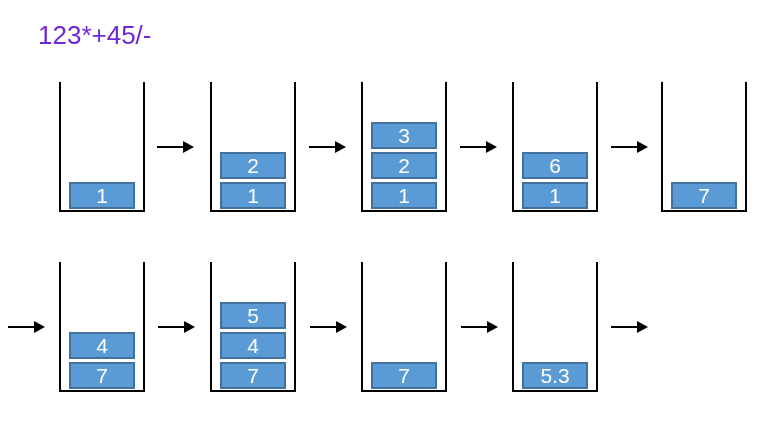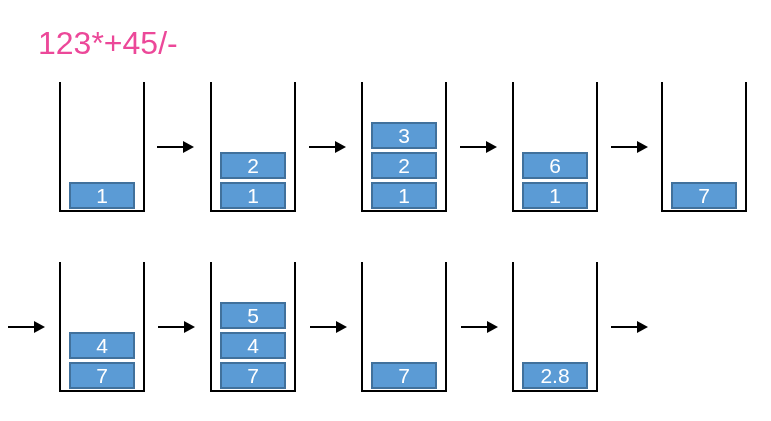--- a/index.html
+++ b/index.html
@@ -12,24 +12,24 @@
     height: 421px;
     position: relative;
     overflow: hidden;
     font-family: "Liberation Sans", sans-serif;
     color: #000000;
   }
 
   #title {
     position: absolute;
     left: 38px;
-    top: 26px;
-    font-size: 32px;
+    top: 18px;
+    font-size: 26px;
     line-height: 34px;
-    color: #ec4899;
+    color: #6d28d9;
     white-space: pre;
     letter-spacing: 0px;
   }
 
   .row {
     position: absolute;
     left: 0;
     width: 771px;
     height: 140px;
   }
@@ -193,21 +193,21 @@
       <div class="wall-bottom"></div>
       <div class="cells">
         <div class="cell">7</div>
       </div>
     </div>
     <div class="stack" style="left: 512px;">
       <div class="wall-left"></div>
       <div class="wall-right"></div>
       <div class="wall-bottom"></div>
       <div class="cells">
-        <div class="cell">2.8</div>
+        <div class="cell">5.3</div>
       </div>
     </div>
     <div class="arrow" style="left: 8px; width: 37px;">
       <div class="shaft" style="width: 28px;"></div>
       <div class="head"></div>
     </div>
     <div class="arrow" style="left: 158px; width: 37px;">
       <div class="shaft" style="width: 28px;"></div>
       <div class="head"></div>
     </div>

